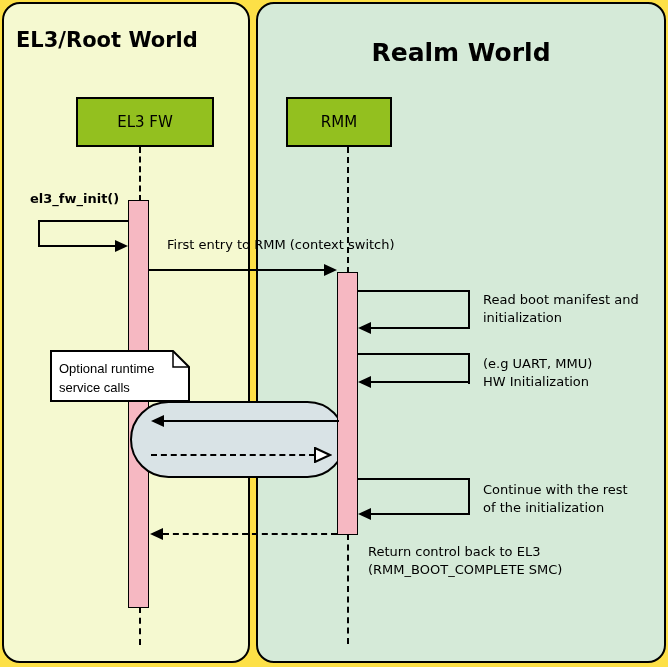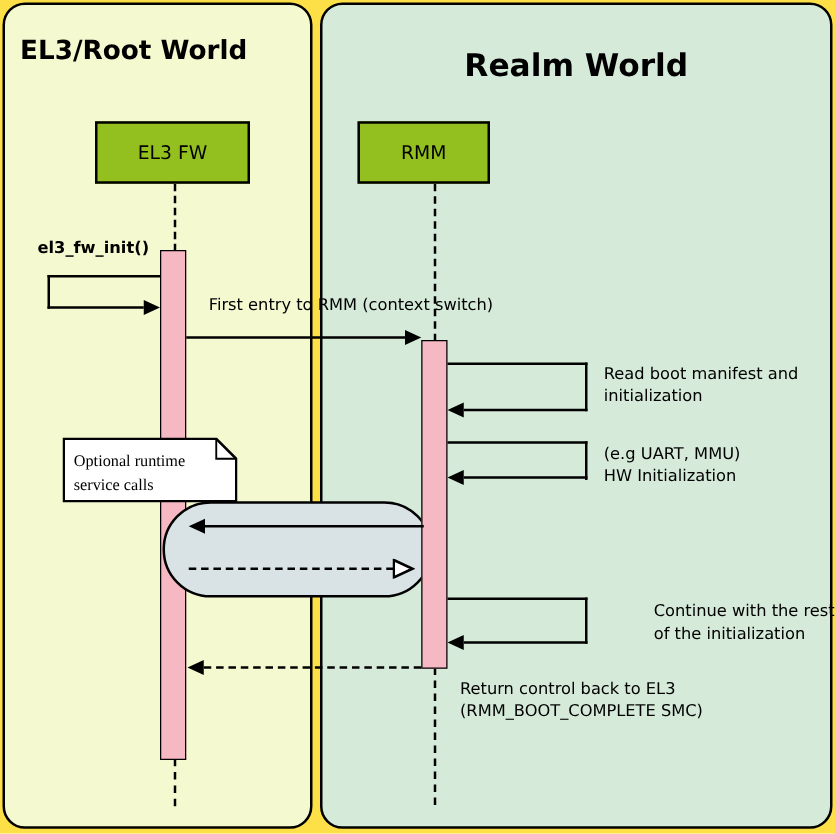--- a/index.html
+++ b/index.html
@@ -25,21 +25,21 @@
   .panel { position: absolute; border: 2px solid var(--line-color); border-radius: 18px; }
   .panel-left  { left: 2px; top: 2px; width: 248px; height: 661px; background: var(--left-panel-bg); }
   .panel-right { left: 256px; top: 2px; width: 410px; height: 661px; background: var(--right-panel-bg); }
   .panel-title-left  { position: absolute; left: 12px; top: 24px; font-size: 21px; font-weight: bold; white-space: nowrap; }
   .panel-title-right { position: absolute; left: 0; top: 22px; width: 100%; text-align: center; font-size: 25px; font-weight: bold; margin-top: 12px; }
 
   .actor {
     position: absolute; border: 2px solid var(--line-color); background: var(--actor-fill);
     display: flex; align-items: center; justify-content: center; font-size: 15px; z-index: 6;
   }
-  .actor-el3 { left: 76px; top: 97px; width: 124px; height: 50px; }
+  .actor-el3 { left: 76px; top: 97px; width: 138px; height: 50px; }
   .actor-rmm { left: 286px; top: 97px; width: 106px; height: 50px; }
 
   .vdash { position: absolute; width: 0; border-left: 2px dashed var(--line-color); }
   .ll-el3-top { left: 139px; top: 147px; height: 54px; }
   .ll-el3-bot { left: 139px; top: 607px; height: 38px; }
   .ll-rmm-top { left: 347px; top: 147px; height: 126px; }
   .ll-rmm-bot { left: 347px; top: 534px; height: 110px; }
 
   .activation { position: absolute; width: 21px; background: var(--activation-fill); border: 1.5px solid var(--line-color); }
   .act-el3 { left: 128px; top: 200px; height: 408px; z-index: 1; }
@@ -78,27 +78,27 @@
   .sc2-v  { left: 468px; top: 353px; height: 31px; }
   .sc2-h2 { left: 371px; top: 381px; width: 99px; }
   .sc2-ah { left: 358px; top: 376px; }
   .lbl-hw-init { left: 483px; top: 355px; }
 
   
   .sc3-h1 { left: 358px; top: 478px; width: 112px; }
   .sc3-v  { left: 468px; top: 478px; height: 37px; }
   .sc3-h2 { left: 371px; top: 513px; width: 99px; }
   .sc3-ah { left: 358px; top: 508px; }
-  .lbl-continue { left: 483px; top: 481px; margin-left: 40px; }
+  .lbl-continue { left: 483px; top: 481px; }
 
   
   .note-shape { position: absolute; left: 50px; top: 350px; z-index: 4; }
   .note-text  {
     position: absolute; left: 59px; top: 359px; z-index: 4;
-    font-family: Liberation Serif, serif;
+    font-family: Liberation Sans, sans-serif;
     font-size: 13px; line-height: 19px; white-space: nowrap;
   }
 
   
   .capsule {
     position: absolute; left: 130px; top: 401px; width: 216px; height: 77px;
     border-radius: 40px; background: var(--capsule-fill); border: 2px solid var(--line-color); z-index: 2;
   }
   .cap-solid-ln { left: 163px; top: 420px; width: 176px; }
   .cap-solid-ah { left: 151px; top: 415px; }

